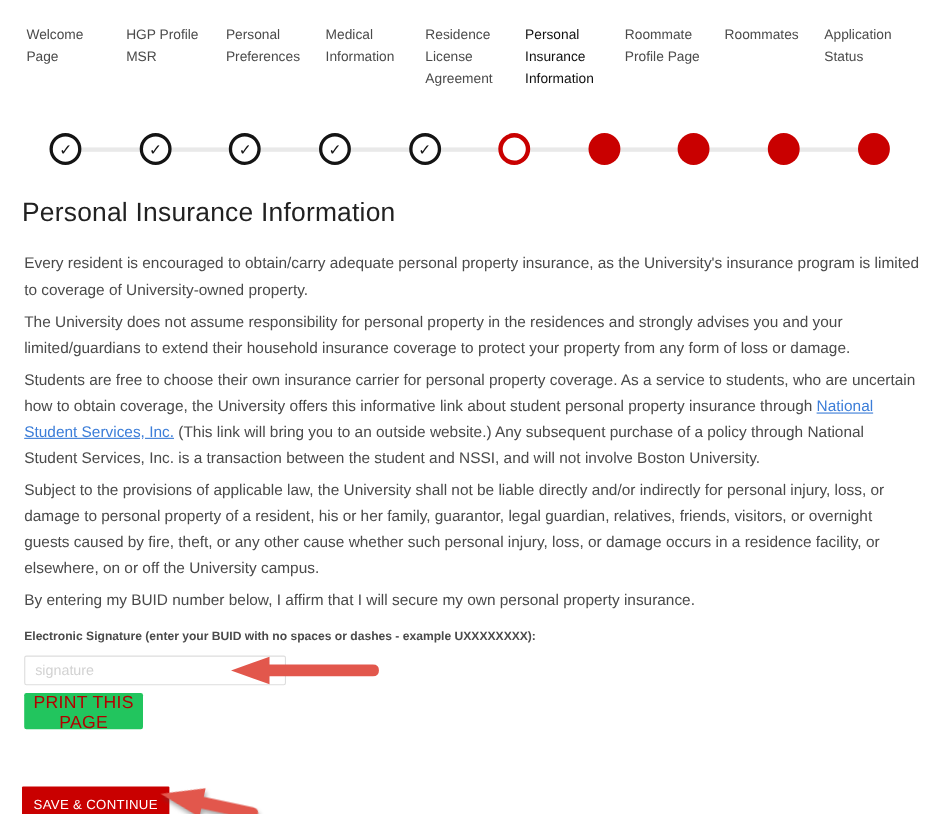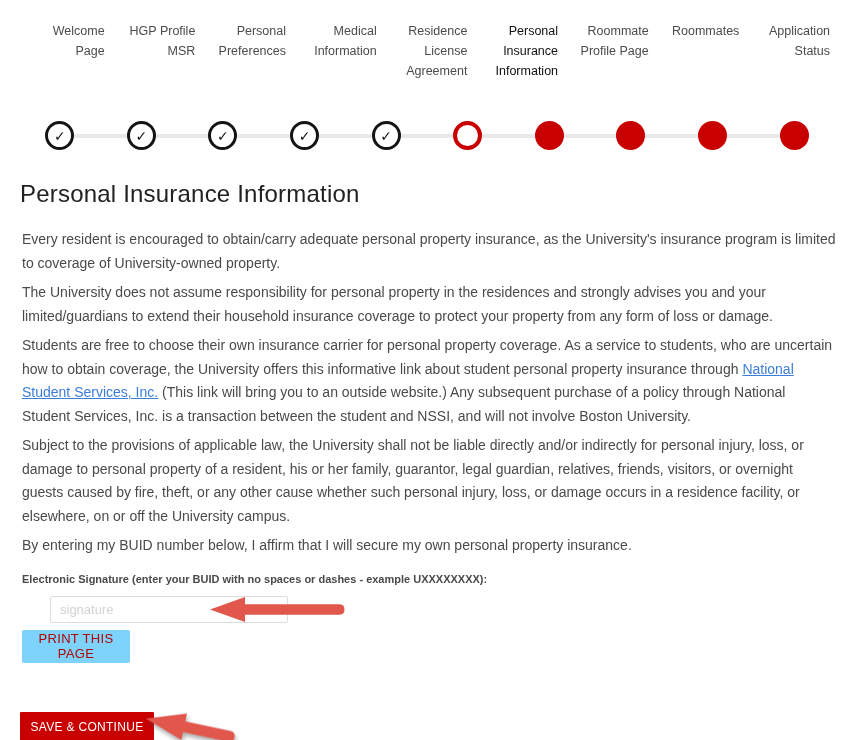--- a/index.html
+++ b/index.html
@@ -9,21 +9,21 @@
     background: #ffffff;
     font-family: "Liberation Sans", "DejaVu Sans", sans-serif;
     position: relative;
     overflow: hidden;
   }
 
   
   .stepper { position: relative; height: 170px; }
   .step-labels { position: absolute; top: 21px; left: 19px; width: 816px; display: flex; }
   .step-label {
-    flex: 1; text-align: right; font-size: 12.5px; line-height: 20px;
+    flex: 1; text-align: left; font-size: 12.5px; line-height: 20px;
     color: #4b4b4b; padding: 0 5px; cursor: pointer;
   }
   .step-label.current { color: #111111; }
   .step-line { position: absolute; top: 134px; left: 60px; width: 733px; height: 4px; background: #e9e9e9; }
   .step-circles { position: absolute; top: 121px; left: 19px; width: 816px; display: flex; }
   .step-circle-cell { flex: 1; display: flex; justify-content: center; }
   .circle {
     width: 29px; height: 29px; border-radius: 50%; background: #ffffff;
     display: flex; align-items: center; justify-content: center;
   }
@@ -40,29 +40,28 @@
   .content p { margin: 0 0 6px 0; }
   a.link { color: #3b7dd8; text-decoration: underline; cursor: pointer; }
 
   
   .sig-label { margin: 11px 0 0 0; font-size: 11px; line-height: 20px; color: #4a4a4a; font-weight: bold; }
   .sig-row { position: relative; margin-top: 7px; height: 27px; }
   input.sig {
     width: 238px; height: 27px; border: 1px solid #dddddd; border-radius: 2px;
     padding: 0 9px; font-size: 13px; color: #6d28d9; background: #ffffff; outline: none;
     font-family: "Liberation Sans", "DejaVu Sans", sans-serif;
-    margin-left: 28px;
   }
   input.sig::placeholder { color: #d2d2d2; }
   .arrow1 { position: absolute; left: 187px; top: 0; }
 
   .print-row { margin: 7px 0 0 0; }
   button.print {
-    width: 108px; height: 33px; background: #7dd3fc; border: none; border-radius: 2px;
-    color: #b30000; font-size: 13px; letter-spacing: 0.3px; cursor: pointer;
+    width: 108px; height: 33px; background: #22c55e; border: none; border-radius: 2px;
+    color: #b30000; font-size: 16px; letter-spacing: 0.3px; cursor: pointer;
     font-family: "Liberation Sans", "DejaVu Sans", sans-serif;
   }
 
   .save-row { position: relative; margin: 46px 0 0 -2px; height: 40px; }
   button.save {
     width: 134px; height: 31px; background: #c90000; border: none; border-radius: 1px;
     color: #ffffff; font-size: 12px; letter-spacing: 0.3px; cursor: pointer;
     font-family: "Liberation Sans", "DejaVu Sans", sans-serif;
   }
   .arrow2 {

